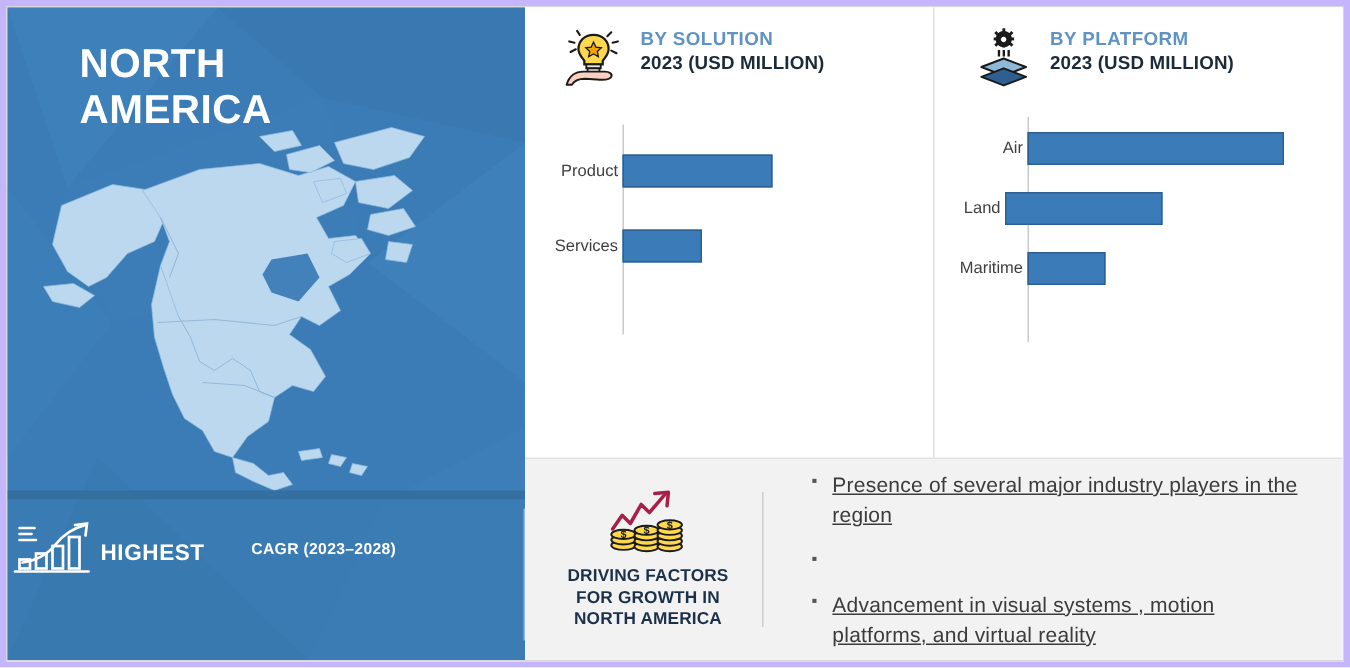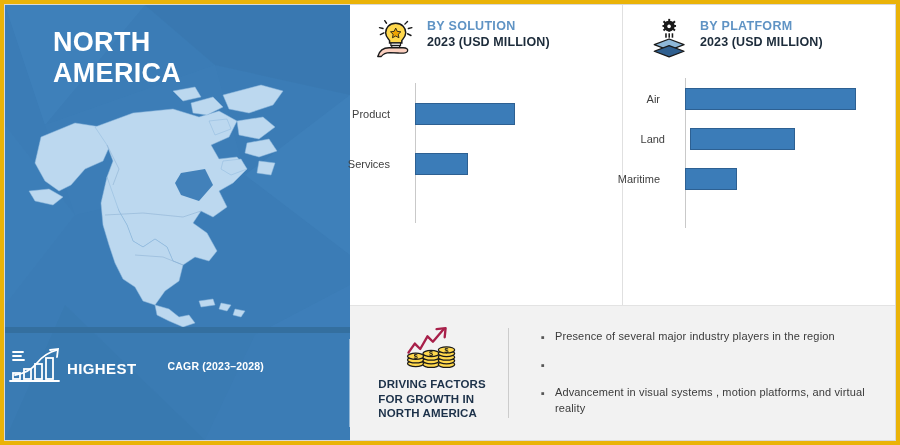--- a/index.html
+++ b/index.html
@@ -8,21 +8,21 @@
     padding: 0;
     background: #ffffff;
   }
   body {
     font-family: "Liberation Sans", sans-serif;
   }
   .page {
     position: relative;
     width: 900px;
     height: 445px;
-    background: #eab308;
+    background: #c4b5fd;
     overflow: hidden;
     box-sizing: border-box;
   }
   .frame {
     position: absolute;
     left: 4px;
     top: 4px;
     width: 892px;
     height: 437px;
     border: 1px solid #d8d8d8;
@@ -192,21 +192,21 @@
   .bar-row {
     position: absolute;
     display: flex;
     flex-direction: row;
     align-items: center;
     height: 22px;
   }
   .bar-label {
     position: absolute;
     right: 100%;
-    padding-right: 25px;
+    padding-right: 3px;
     color: #404040;
     font-size: 11px;
     white-space: nowrap;
     text-align: left;
   }
   .bar {
     height: 22px;
     background: #3b7cb8;
     border: 1px solid #2d6092;
     box-sizing: border-box;
@@ -232,20 +232,21 @@
     box-sizing: border-box;
   }
   .drivers-icon { width: 58px; height: 48px; }
   .drivers-icon svg { width: 100%; height: 100%; display: block; }
   .drivers-title {
     margin-top: 4px;
     color: #1c3149;
     font-size: 11.5px;
     font-weight: bold;
     line-height: 1.3;
+    text-align: center;
     letter-spacing: 0.1px;
     white-space: pre-line;
   }
   .vsep {
     width: 1px;
     align-self: stretch;
     margin: 22px 0;
     background: #cccccc;
     flex: 0 0 1px;
   }
@@ -263,23 +264,24 @@
     gap: 10px;
   }
   .bullet-mark {
     color: #555555;
     font-size: 11px;
     line-height: 17px;
     flex: 0 0 auto;
   }
   .bullet-text {
     color: #3b3b3b;
-    font-size: 11px;
+    font-size: 14px;
     line-height: 1.45;
     letter-spacing: 0.15px;
+    text-decoration: underline;
   }
 </style>
 </head>
 <body>
 
 <div class="page">
   <div class="frame">
 
     <div class="left-panel">
 
@@ -443,21 +445,21 @@
           </div>
 
           <div class="plot">
             <div class="axis-line" style="left:62px; height:150px; top:0px;"></div>
 
             <div class="bar-row" style="left:62px; top:10px;">
               <span class="bar-label">Air</span>
               <div class="bar" style="width:171px;"></div>
             </div>
 
-            <div class="bar-row" style="left:67px; top:50px;">
+            <div class="bar-row" style="left:47px; top:50px;">
               <span class="bar-label">Land</span>
               <div class="bar" style="width:105px;"></div>
             </div>
 
             <div class="bar-row" style="left:62px; top:90px;">
               <span class="bar-label">Maritime</span>
               <div class="bar" style="width:52px;"></div>
             </div>
           </div>
         </div>

